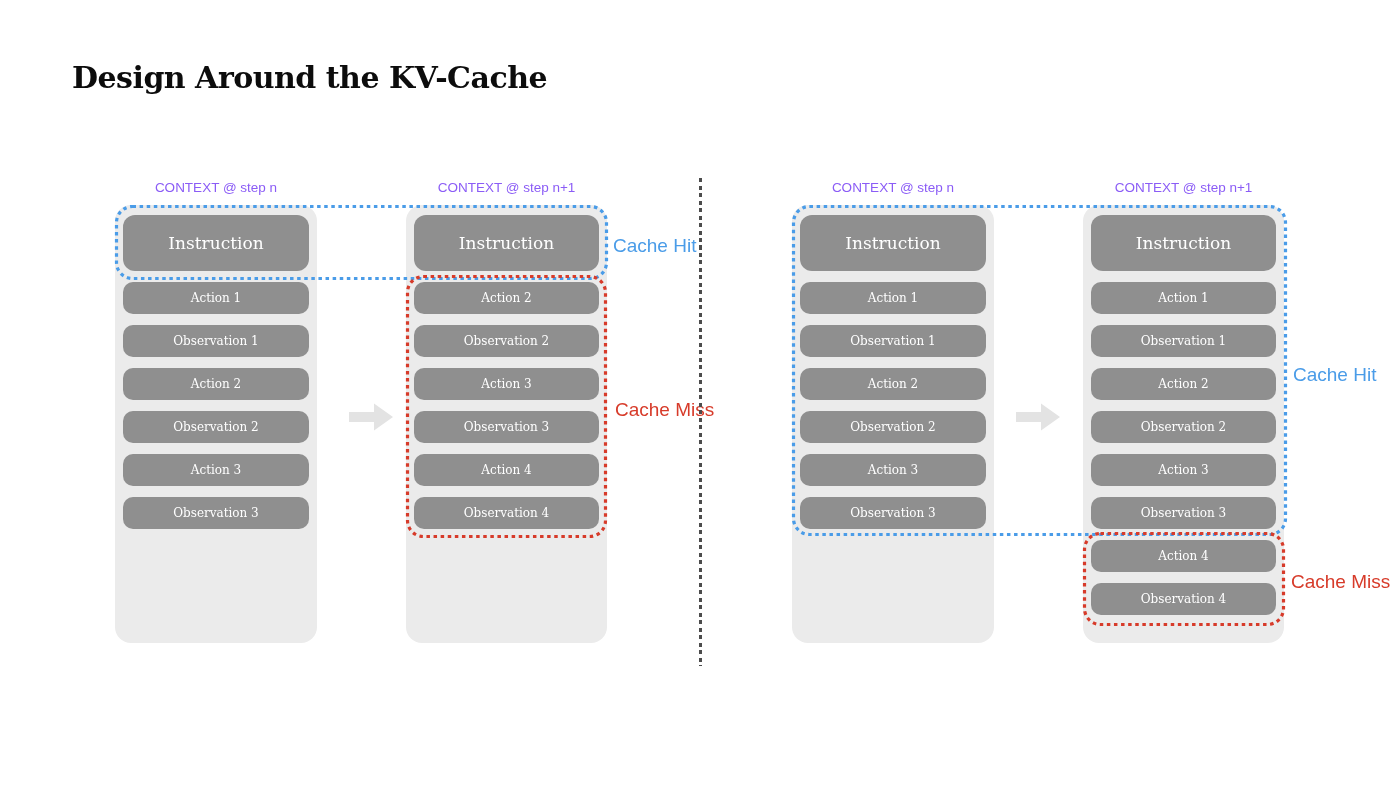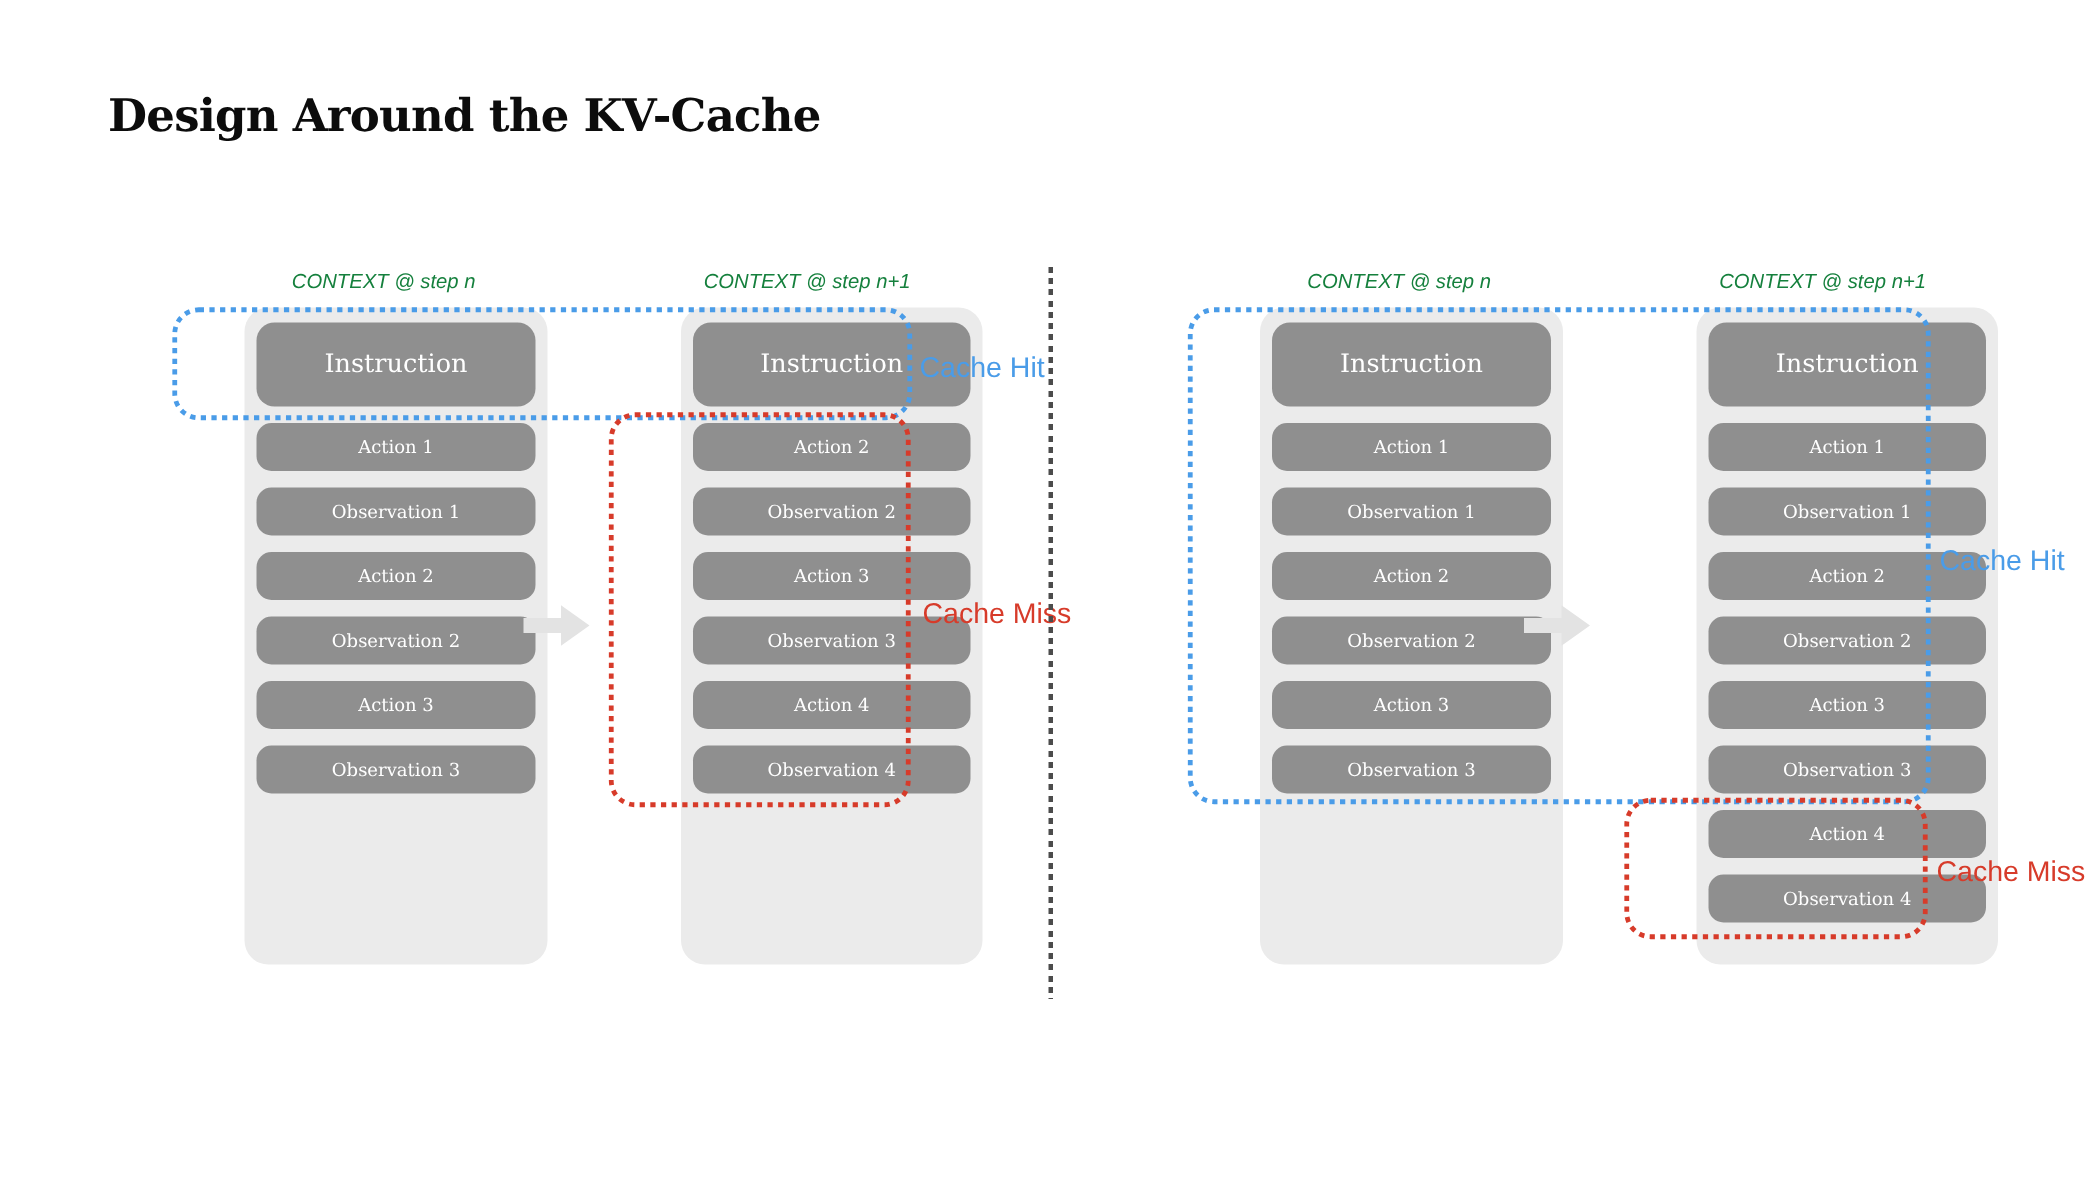--- a/index.html
+++ b/index.html
@@ -5,33 +5,33 @@
   html,body { margin:0; padding:0; background:#ffffff; font-family:"Liberation Sans", sans-serif; }
   .canvas { position:relative; width:1400px; height:683px; background:#ffffff; overflow:hidden; }
 
   .title {
     position:absolute; left:72px; top:60px; margin:0;
     font-family:"DejaVu Serif", serif; font-weight:700;
     font-size:30px; color:#0c0c0c; letter-spacing:-0.5px;
   }
 
   .ctx-header {
-    position:absolute; top:180px; text-align:right;
-    font-size:13.5px; color:#15803d; white-space:nowrap;font-style:italic;
+    position:absolute; top:180px; text-align:center;
+    font-size:13.5px; color:#8b5cf6; white-space:nowrap;
   }
   .h1 { left:115px; width:202px; }
   .h2 { left:406px; width:201px; }
   .h3 { left:792px; width:202px; }
   .h4 { left:1083px; width:201px; }
 
   .ctx-col {
     position:absolute; top:205px; width:202px; height:438px;
     background:var(--panel-gray,#ebebeb); border-radius:16px;
     padding:10px 8px; box-sizing:border-box;
-    display:flex; flex-direction:column; gap:11px;margin-left:48px;
+    display:flex; flex-direction:column; gap:11px;
   }
   .c1 { left:115px; }
   .c2 { left:406px; width:201px; }
   .c3 { left:792px; }
   .c4 { left:1083px; width:201px; }
 
   .ctx-box {
     flex:none; height:32px; line-height:32px;
     background:var(--box-gray,#8f8f8f); border-radius:10px;
     color:#ffffff; font-family:"DejaVu Serif", serif; font-size:12px;

